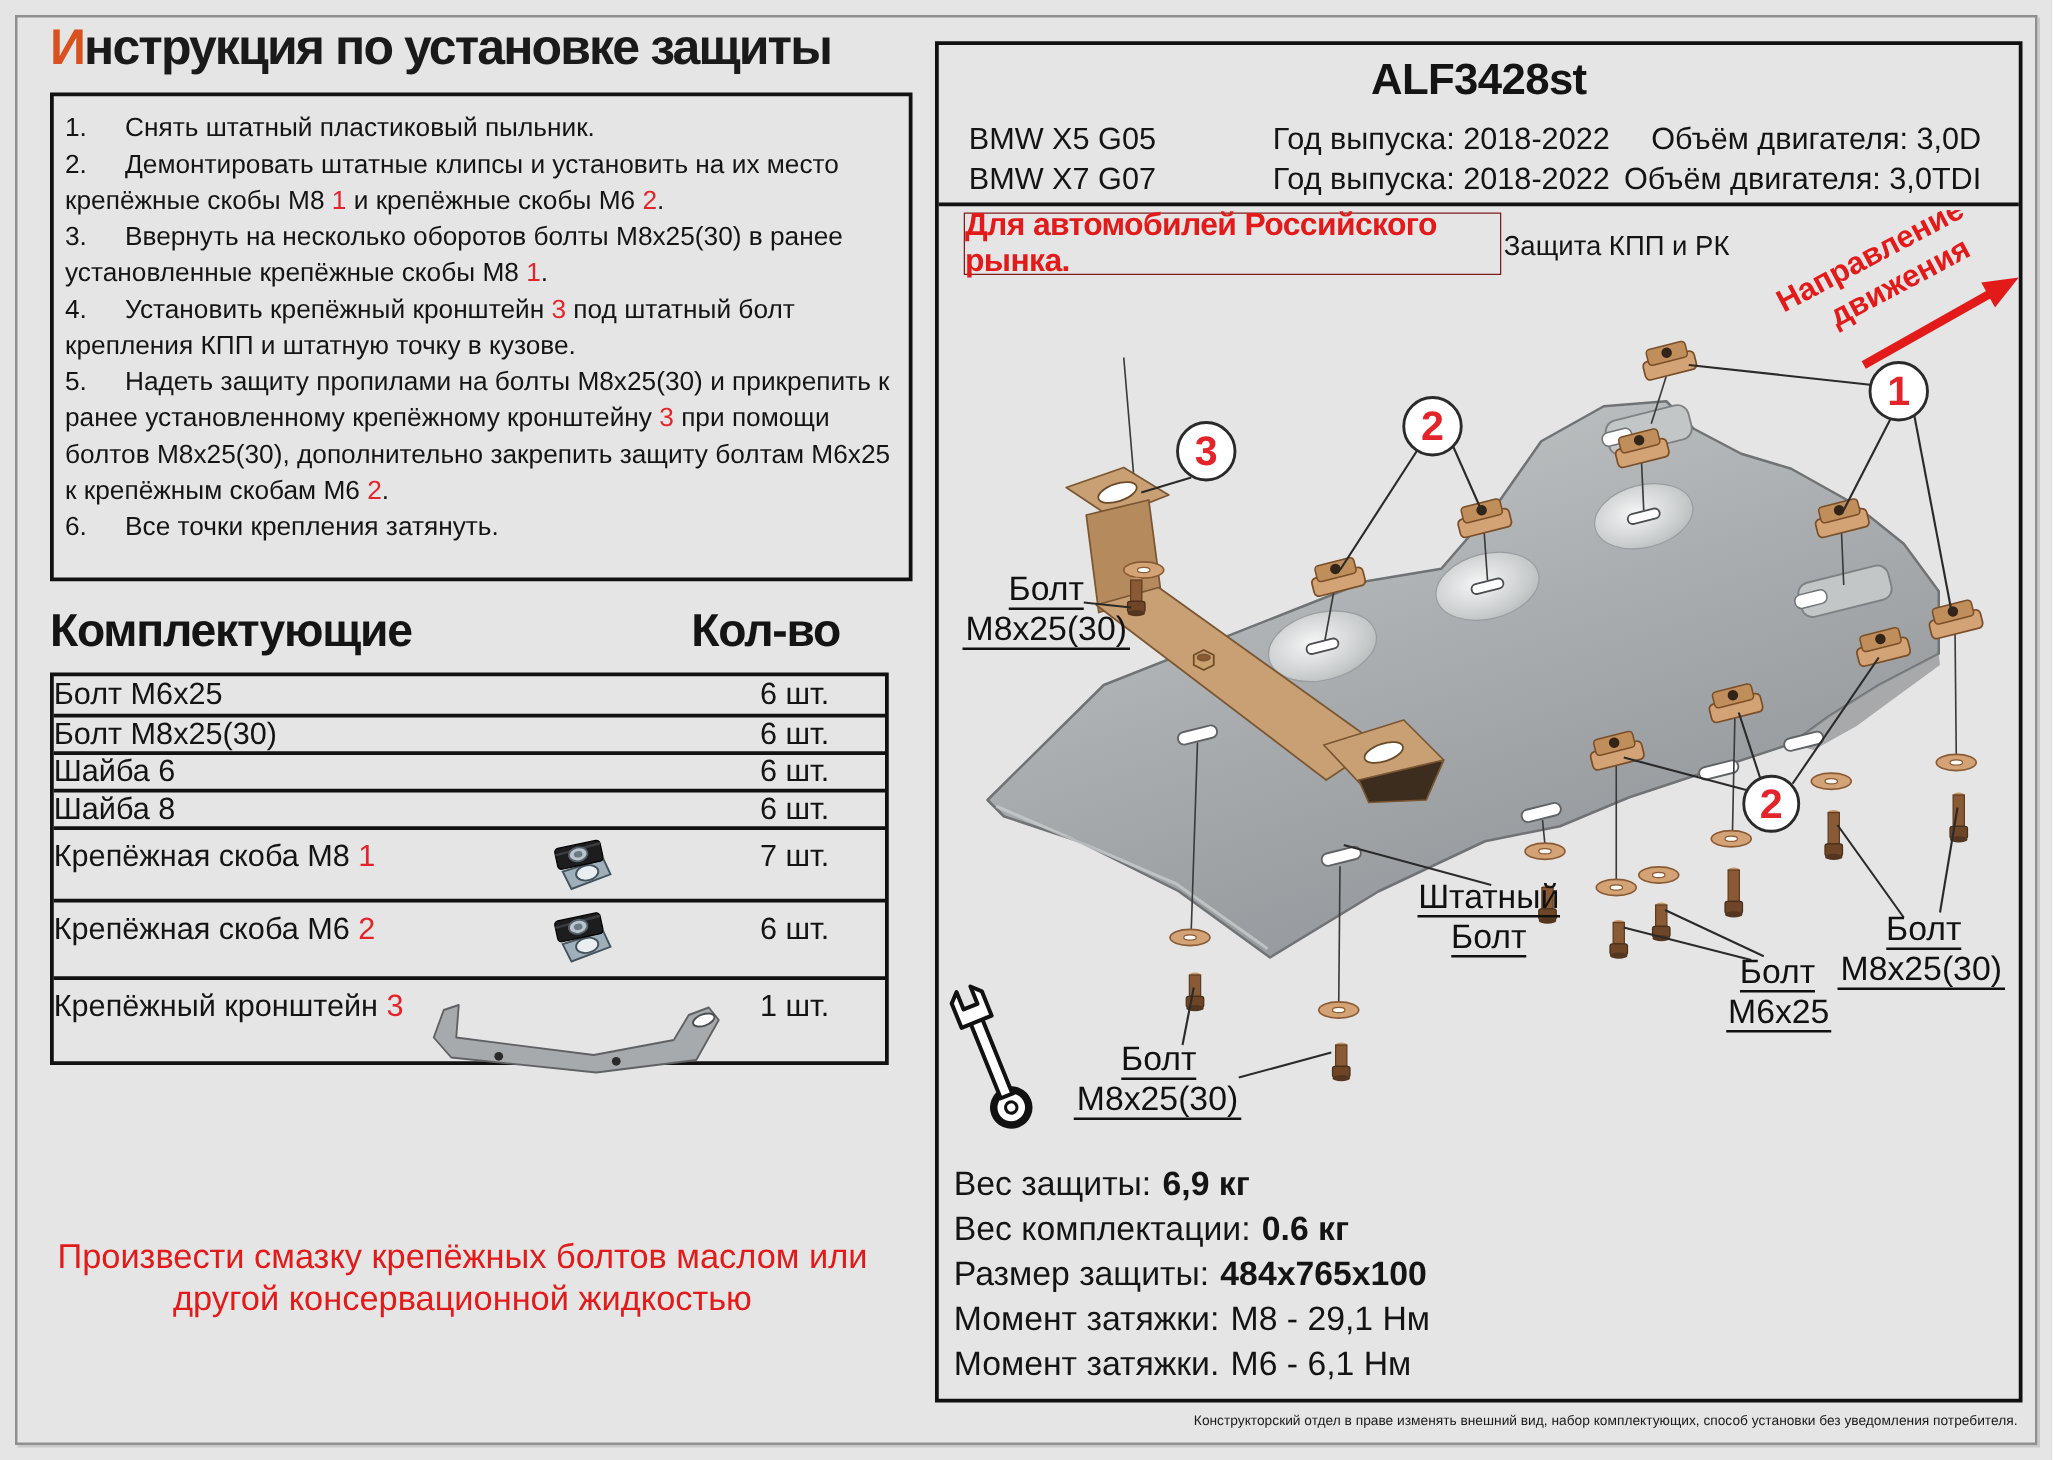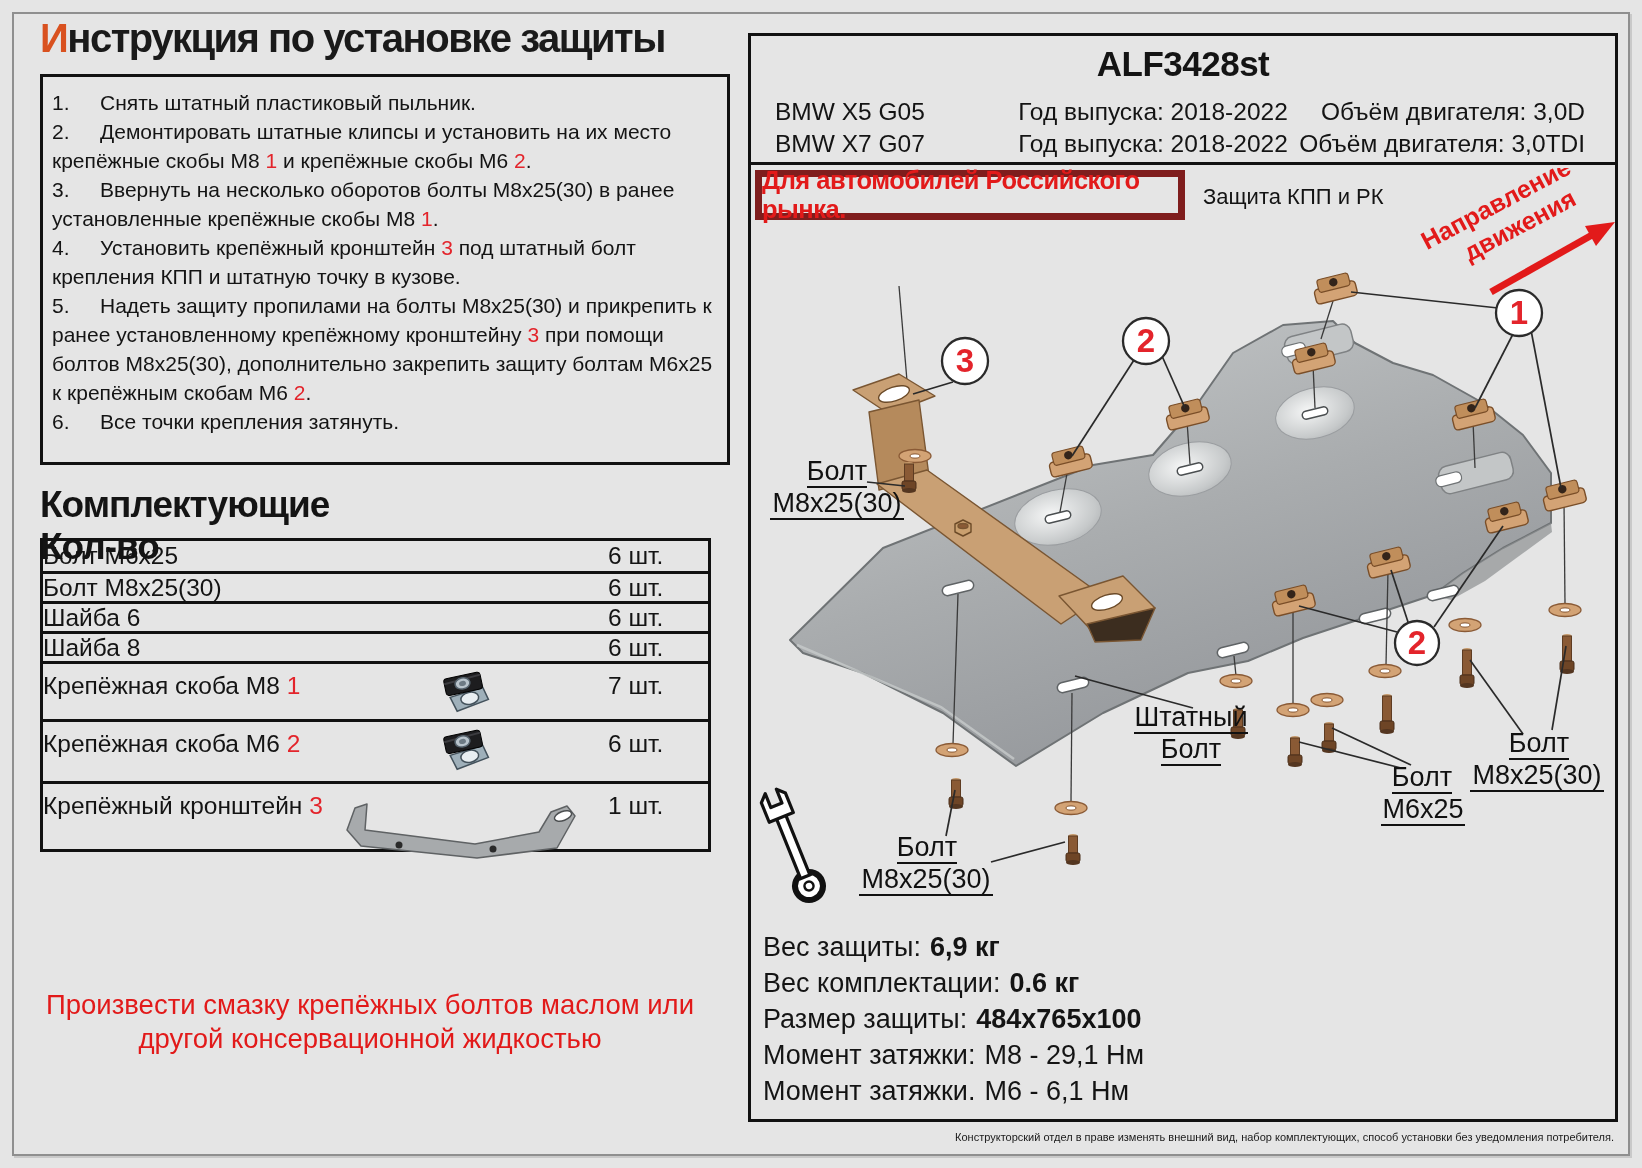--- a/index.html
+++ b/index.html
@@ -9,21 +9,21 @@
          border:2px solid #8f8f8f;box-shadow:2px 2px 0 #c9c9c9;}
   .red{color:#e3242b;}
   
   .left-col{position:absolute;left:40px;top:16px;width:665px;}
   .doc-title{font-size:40px;font-weight:700;letter-spacing:-1.5px;white-space:nowrap;color:#1a1a1a;}
   .doc-title .tO{color:#d9511f;}
   .instructions{position:absolute;left:0;top:58px;width:663px;height:366px;
                 border:3px solid #111;padding:11px 12px 8px 9px;font-size:21px;line-height:29px;}
   .step .num{display:inline-block;width:48px;}
   .comp-head{position:absolute;left:0;top:468px;width:665px;display:flex;justify-content:space-between;
-             font-size:37px;font-weight:700;letter-spacing:-1px;flex-direction:column;}
+             font-size:37px;font-weight:700;letter-spacing:-1px;}
   .comp-head .qh{padding-right:33px;}
   .parts{position:absolute;left:0;top:522px;width:665px;border:3px solid #111;}
   .prow{position:relative;display:flex;align-items:center;border-top:3px solid #111;
         font-size:24.5px;padding-left:0;box-sizing:border-box;}
   .prow:first-child{border-top:none;}
   .prow .pqty{position:absolute;left:565px;top:auto;}
   .prow.tall{align-items:flex-start;padding-top:8px;}
   .prow.tall .pqty{top:8px;}
   .prow .picon{position:absolute;left:395px;top:4px;}
   .prow .bicon{position:absolute;left:300px;top:16px;}
@@ -31,21 +31,21 @@
            color:#e21a1a;font-size:27.5px;line-height:34px;}
   
   .panel{position:absolute;left:748px;top:33px;width:870px;height:1089px;border:3px solid #111;box-sizing:border-box;}
   .p-head{position:absolute;left:0;top:0;width:100%;height:129px;border-bottom:3px solid #111;box-sizing:border-box;}
   .p-code{margin-top:8px;text-align:center;font-size:35px;font-weight:700;letter-spacing:-0.5px;}
   .vrow{position:absolute;left:0;width:100%;height:30px;font-size:24.5px;}
   .vrow .model{position:absolute;left:24px;}
   .vrow .year{position:absolute;left:0;right:60px;text-align:center;}
   .vrow .engine{position:absolute;right:30px;}
   .vrow1{top:62px;} .vrow2{top:94px;}
-  .market-box{position:absolute;left:4px;top:134px;width:430px;height:50px;border:7px solid #7f1d1d;
+  .market-box{position:absolute;left:20px;top:134px;width:430px;height:50px;border:1px solid #7f1d1d;
               display:flex;align-items:center;justify-content:center;box-sizing:border-box;}
   .market-box span{color:#e21a1a;font-size:25.5px;font-weight:700;letter-spacing:-0.5px;}
   .prot-type{position:absolute;left:452px;top:148px;font-size:22px;}
   .diagram{position:absolute;left:0;top:132px;width:864px;height:760px;}
   .specs{position:absolute;left:12px;top:893px;font-size:27px;line-height:36px;}
   .specs .b{font-weight:700;}
   .specs span{margin-right:9px;}
   .p-footer{position:absolute;left:748px;top:1131px;width:866px;text-align:right;font-size:11px;color:#1a1a1a;}
   svg text{font-family:"Liberation Sans",sans-serif;}
 </style>

